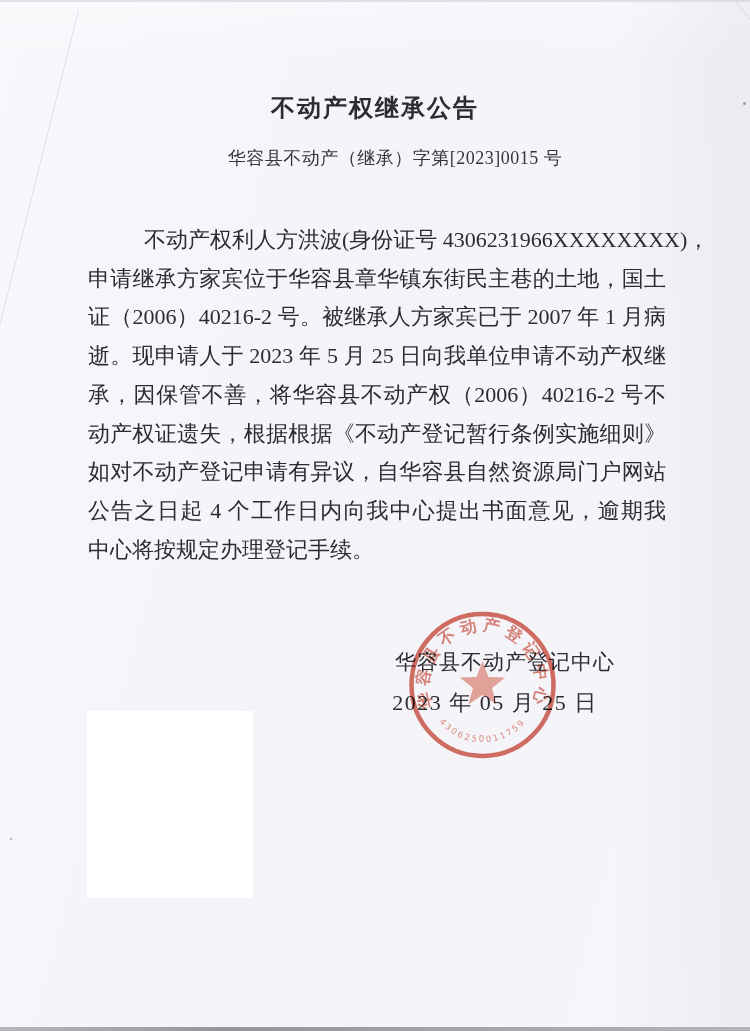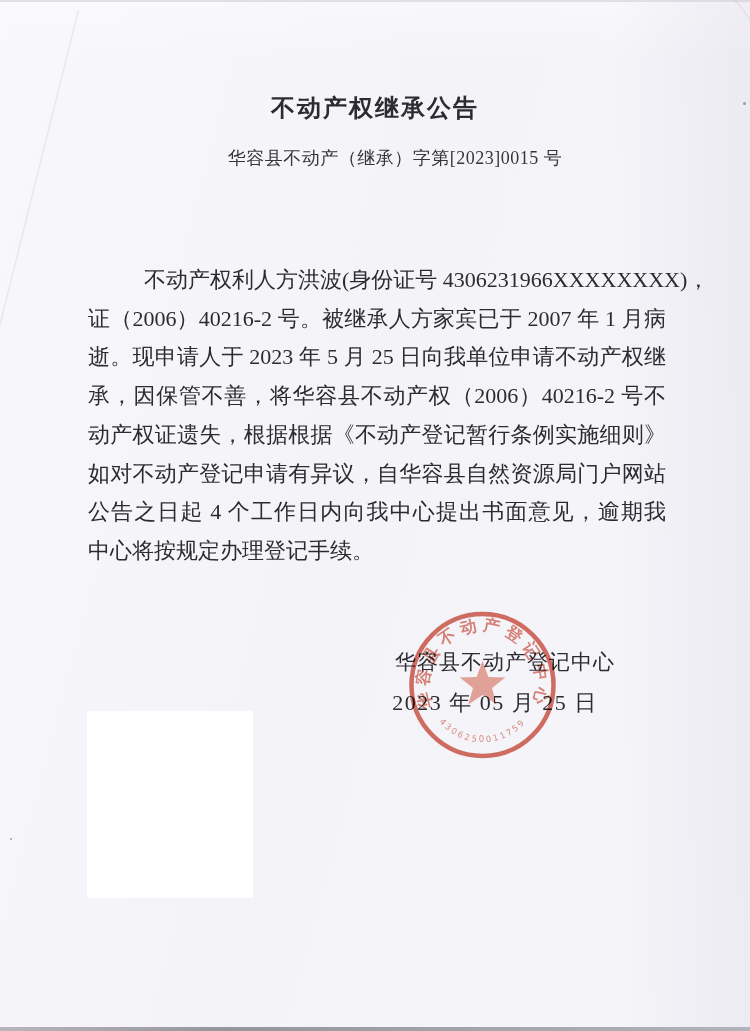--- a/index.html
+++ b/index.html
@@ -46,21 +46,21 @@
   .body-block{
     position:absolute;left:88px;top:221px;width:578px;
     font-size:22px;line-height:38.7px;color:#2b2b31;
   }
   .body-line{
     text-align:justify;
     text-align-last:justify;
     text-justify:inter-character;
     white-space:nowrap;
   }
-  .body-line.first{padding-left:56px;width:522px;margin-top:40px;}
+  .body-line.first{padding-left:56px;width:522px;}
   .body-line.last{text-align-last:left;}
 
   .signer{
     position:absolute;left:390px;top:648px;width:230px;
     font-size:21px;letter-spacing:1px;text-align:center;color:#2b2b31;
   }
   .issue-date{
     position:absolute;left:390px;top:688px;width:210px;
     font-size:22px;letter-spacing:1.5px;text-align:center;color:#2b2b31;
   }
@@ -87,20 +87,21 @@
   <div class="crease crease-1"></div>
   <div class="crease crease-2"></div>
   <div class="speck speck-1"></div>
   <div class="speck speck-2"></div>
 
   <div class="doc-title">不动产权继承公告</div>
   <div class="doc-number">华容县不动产（继承）字第[2023]0015 号</div>
 
   <div class="body-block">
     <div class="body-line first">不动产权利人方洪波(身份证号 4306231966XXXXXXXX)，</div>
+    <div class="body-line">申请继承方家宾位于华容县章华镇东街民主巷的土地，国土</div>
     <div class="body-line">证（2006）40216-2 号。被继承人方家宾已于 2007 年 1 月病</div>
     <div class="body-line">逝。现申请人于 2023 年 5 月 25 日向我单位申请不动产权继</div>
     <div class="body-line">承，因保管不善，将华容县不动产权（2006）40216-2 号不</div>
     <div class="body-line">动产权证遗失，根据根据《不动产登记暂行条例实施细则》</div>
     <div class="body-line">如对不动产登记申请有异议，自华容县自然资源局门户网站</div>
     <div class="body-line">公告之日起 4 个工作日内向我中心提出书面意见，逾期我</div>
     <div class="body-line last">中心将按规定办理登记手续。</div>
   </div>
 
   <div class="signer">华容县不动产登记中心</div>

